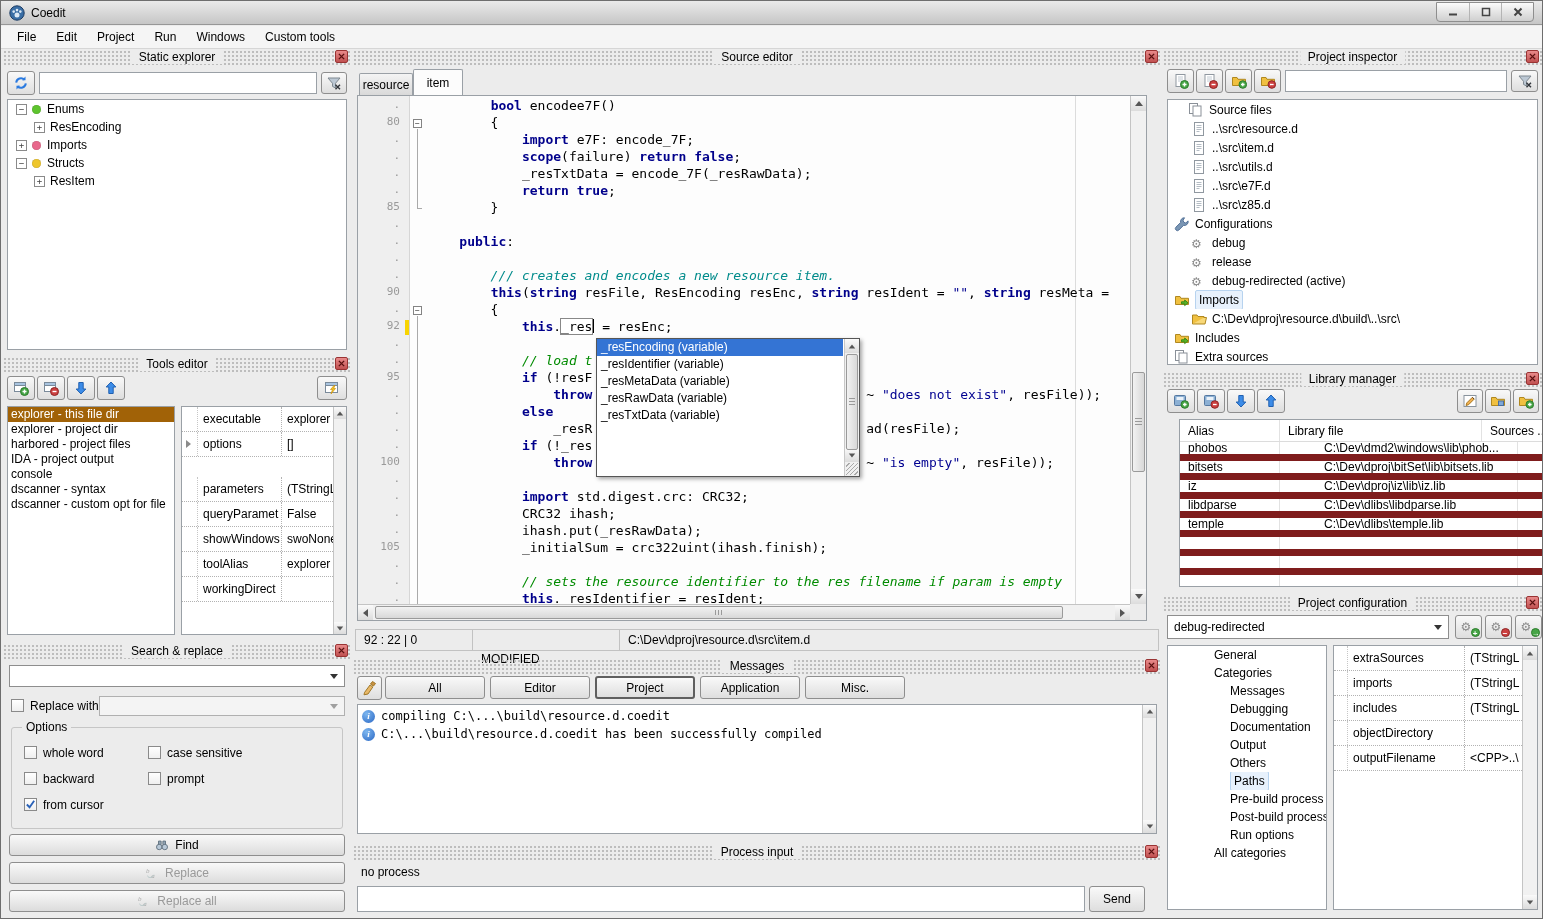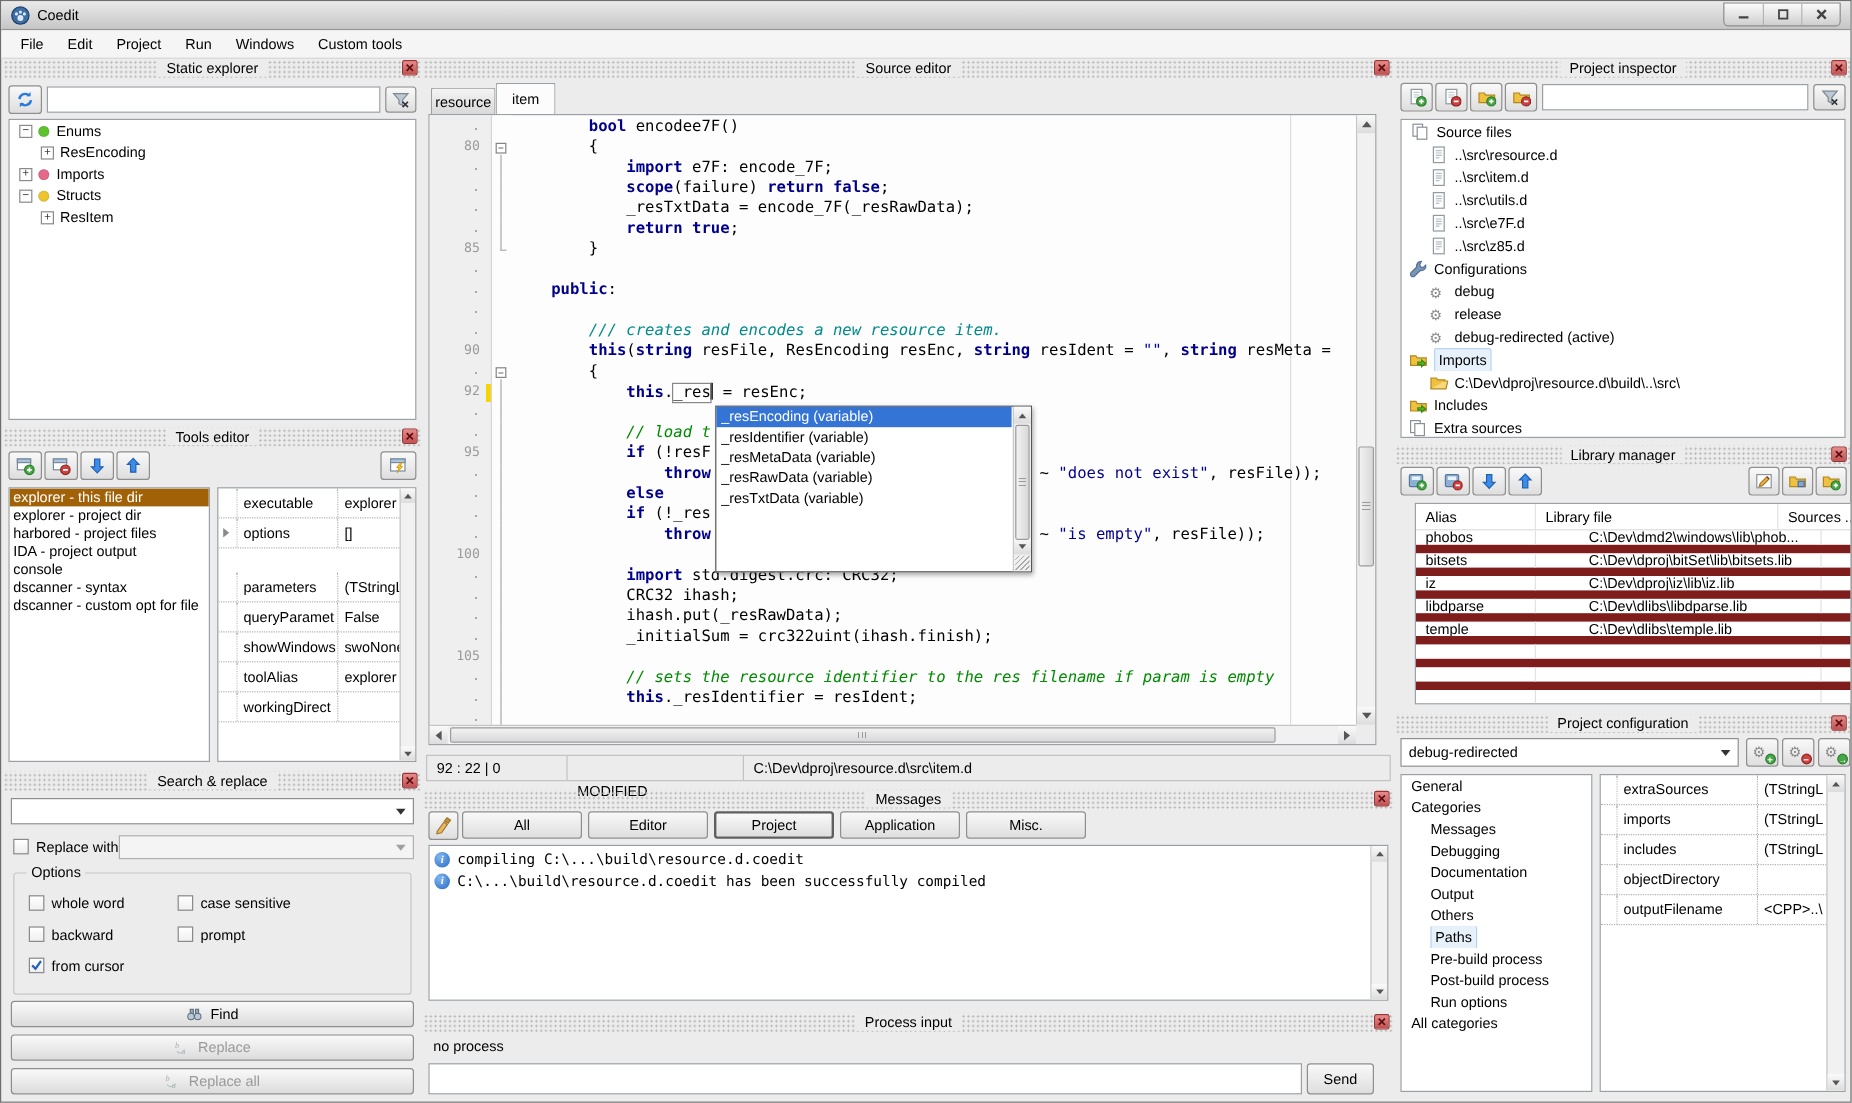--- a/index.html
+++ b/index.html
@@ -562,20 +562,21 @@
           <div class="cl"></div>
           <div class="cl"><span class="tk-d">        /// creates and encodes a new resource item.</span></div>
           <div class="cl"><span class="tk-p">        </span><span class="tk-k">this</span><span class="tk-p">(</span><span class="tk-k">string</span><span class="tk-p"> resFile, ResEncoding resEnc, </span><span class="tk-k">string</span><span class="tk-p"> resIdent = </span><span class="tk-s">""</span><span class="tk-p">, </span><span class="tk-k">string</span><span class="tk-p"> resMeta =</span></div>
           <div class="cl"><span class="tk-p">        {</span></div>
           <div class="cl"><span class="tk-p">            </span><span class="tk-k">this</span><span class="tk-p">.</span><span class="tk-b">_res</span><span class="caret"></span><span class="tk-p"> = resEnc;</span></div>
           <div class="cl"></div>
           <div class="cl"><span class="tk-p">            </span><span class="tk-c">// load t</span></div>
           <div class="cl"><span class="tk-p">            </span><span class="tk-k">if</span><span class="tk-p"> (!resF</span></div>
           <div class="cl"><span class="tk-p">                </span><span class="tk-k">throw</span><span class="tk-p">                                   ~ </span><span class="tk-s">"does not exist"</span><span class="tk-p">, resFile));</span></div>
           <div class="cl"><span class="tk-p">            </span><span class="tk-k">else</span></div>
+          <div class="cl"><span class="tk-p">                _resR                                   ad(resFile);</span></div>
           <div class="cl"><span class="tk-p">            </span><span class="tk-k">if</span><span class="tk-p"> (!_res</span></div>
           <div class="cl"><span class="tk-p">                </span><span class="tk-k">throw</span><span class="tk-p">                                   ~ </span><span class="tk-s">"is empty"</span><span class="tk-p">, resFile));</span></div>
           <div class="cl"></div>
           <div class="cl"><span class="tk-p">            </span><span class="tk-k">import</span><span class="tk-p"> std.digest.crc: CRC32;</span></div>
           <div class="cl"><span class="tk-p">            CRC32 ihash;</span></div>
           <div class="cl"><span class="tk-p">            ihash.put(_resRawData);</span></div>
           <div class="cl"><span class="tk-p">            _initialSum = crc322uint(ihash.finish);</span></div>
           <div class="cl"></div>
           <div class="cl"><span class="tk-p">            </span><span class="tk-c">// sets the resource identifier to the res filename if param is empty</span></div>
           <div class="cl"><span class="tk-p">            </span><span class="tk-k">this</span><span class="tk-p">._resIdentifier = resIdent;</span></div>
@@ -736,21 +737,21 @@
         </svg>
     </div>
     <input class="tinput" style="left: 122px; top: 21px; width: 222px; height: 22px;">
     <div class="btn" style="left:348px;top:21px;width:27px;height:22px;">
       <svg class="ic" viewBox="0 0 16 16">
           <path d="M2 3h12L9.5 8.3V13l-3-1.6V8.3z" fill="#bcc8d4" stroke="#7e8890"></path>
           <path d="M9.5 9.8l4.5 4.5M14 9.8l-4.5 4.5" stroke="#30343a" stroke-width="1.4"></path>
         </svg>
     </div>
     <div class="white" style="left:4px;top:50px;width:371px;height:266px;" id="pi-tree">
-        <div class="trow" style="height: 19px; padding-left: 8px;">
+        <div class="trow" style="height: 19px; padding-left: 20px;">
           <span class="tic"><svg viewBox="0 0 16 16">
               <rect x="1.5" y="1.5" width="8" height="10" fill="#fff" stroke="#8a9098"></rect>
               <rect x="5" y="4" width="8" height="10" fill="#fff" stroke="#8a9098"></rect>
             </svg></span>
           <span class="tlabel">Source files</span>
         </div>
         <div class="trow" style="height: 19px; padding-left: 23px;">
           <span class="tic"><svg viewBox="0 0 16 16">
               <rect x="3.5" y="1.5" width="9" height="13" fill="#fff" stroke="#9098a0"></rect>
               <path d="M5.5 4.5h5M5.5 6.5h5M5.5 8.5h5M5.5 10.5h3" stroke="#b4bcc4"></path>
@@ -953,21 +954,21 @@
     </div>
     <div class="btn" style="left:292px;top:20px;width:27px;height:24px;">
       <span class="gwrap"><span class="gearGlyph">⚙</span><span class="badge g">+</span></span>
     </div>
     <div class="btn" style="left:322px;top:20px;width:27px;height:24px;">
       <span class="gwrap"><span class="gearGlyph">⚙</span><span class="badge r">−</span></span>
     </div>
     <div class="btn" style="left:352px;top:20px;width:27px;height:24px;">
       <span class="gwrap"><span class="gearGlyph">⚙</span><span class="badge g">→</span></span>
     </div>
-    <div class="white" style="left:4px;top:50px;width:160px;height:265px;" id="pc-tree">
+    <div class="white" style="left:4px;top:50px;width:160px;height:265px;padding-left:38px;" id="pc-tree">
         <div class="trow" style="padding-left: 8px;">
           <span class="tlabel">General</span>
         </div>
         <div class="trow" style="padding-left: 8px;">
           <span class="tlabel">Categories</span>
         </div>
         <div class="trow" style="padding-left: 24px;">
           <span class="tlabel">Messages</span>
         </div>
         <div class="trow" style="padding-left: 24px;">

